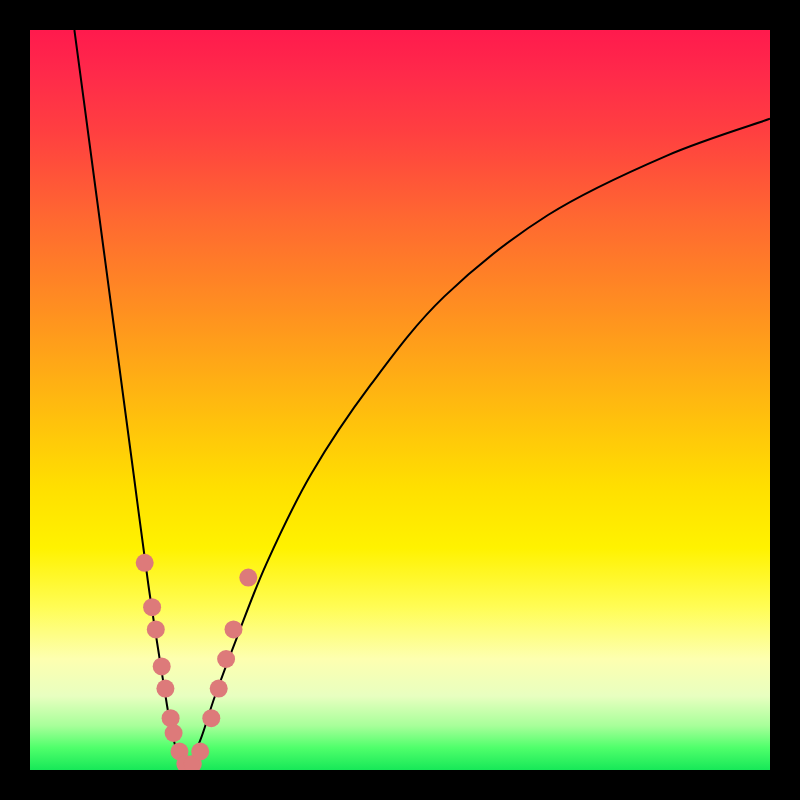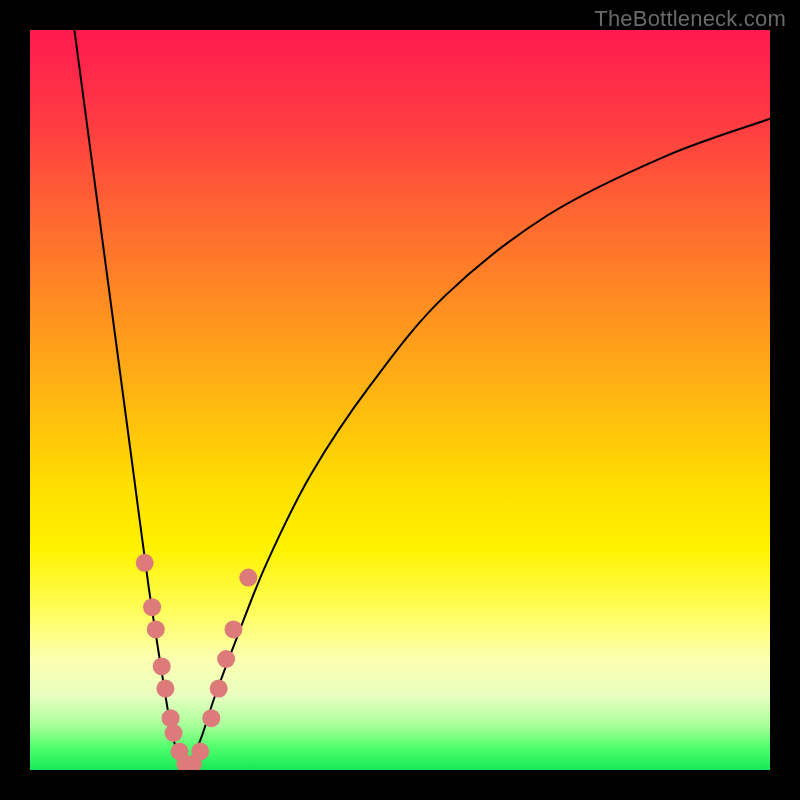--- a/index.html
+++ b/index.html
@@ -86,14 +86,13 @@
           <circle cx="170.2" cy="721.5" r="9" fill="#dd7a7a"></circle>
           <circle cx="181.3" cy="688.2" r="9" fill="#dd7a7a"></circle>
           <circle cx="188.7" cy="658.6" r="9" fill="#dd7a7a"></circle>
           <circle cx="196.1" cy="629.0" r="9" fill="#dd7a7a"></circle>
           <circle cx="203.5" cy="599.4" r="9" fill="#dd7a7a"></circle>
           <circle cx="218.3" cy="547.6" r="9" fill="#dd7a7a"></circle>
         </g>
     </svg>
   </div>
 
-  <div class="watermark">TheBottleneck.com</div>
 </div>
 
 </body></html>

